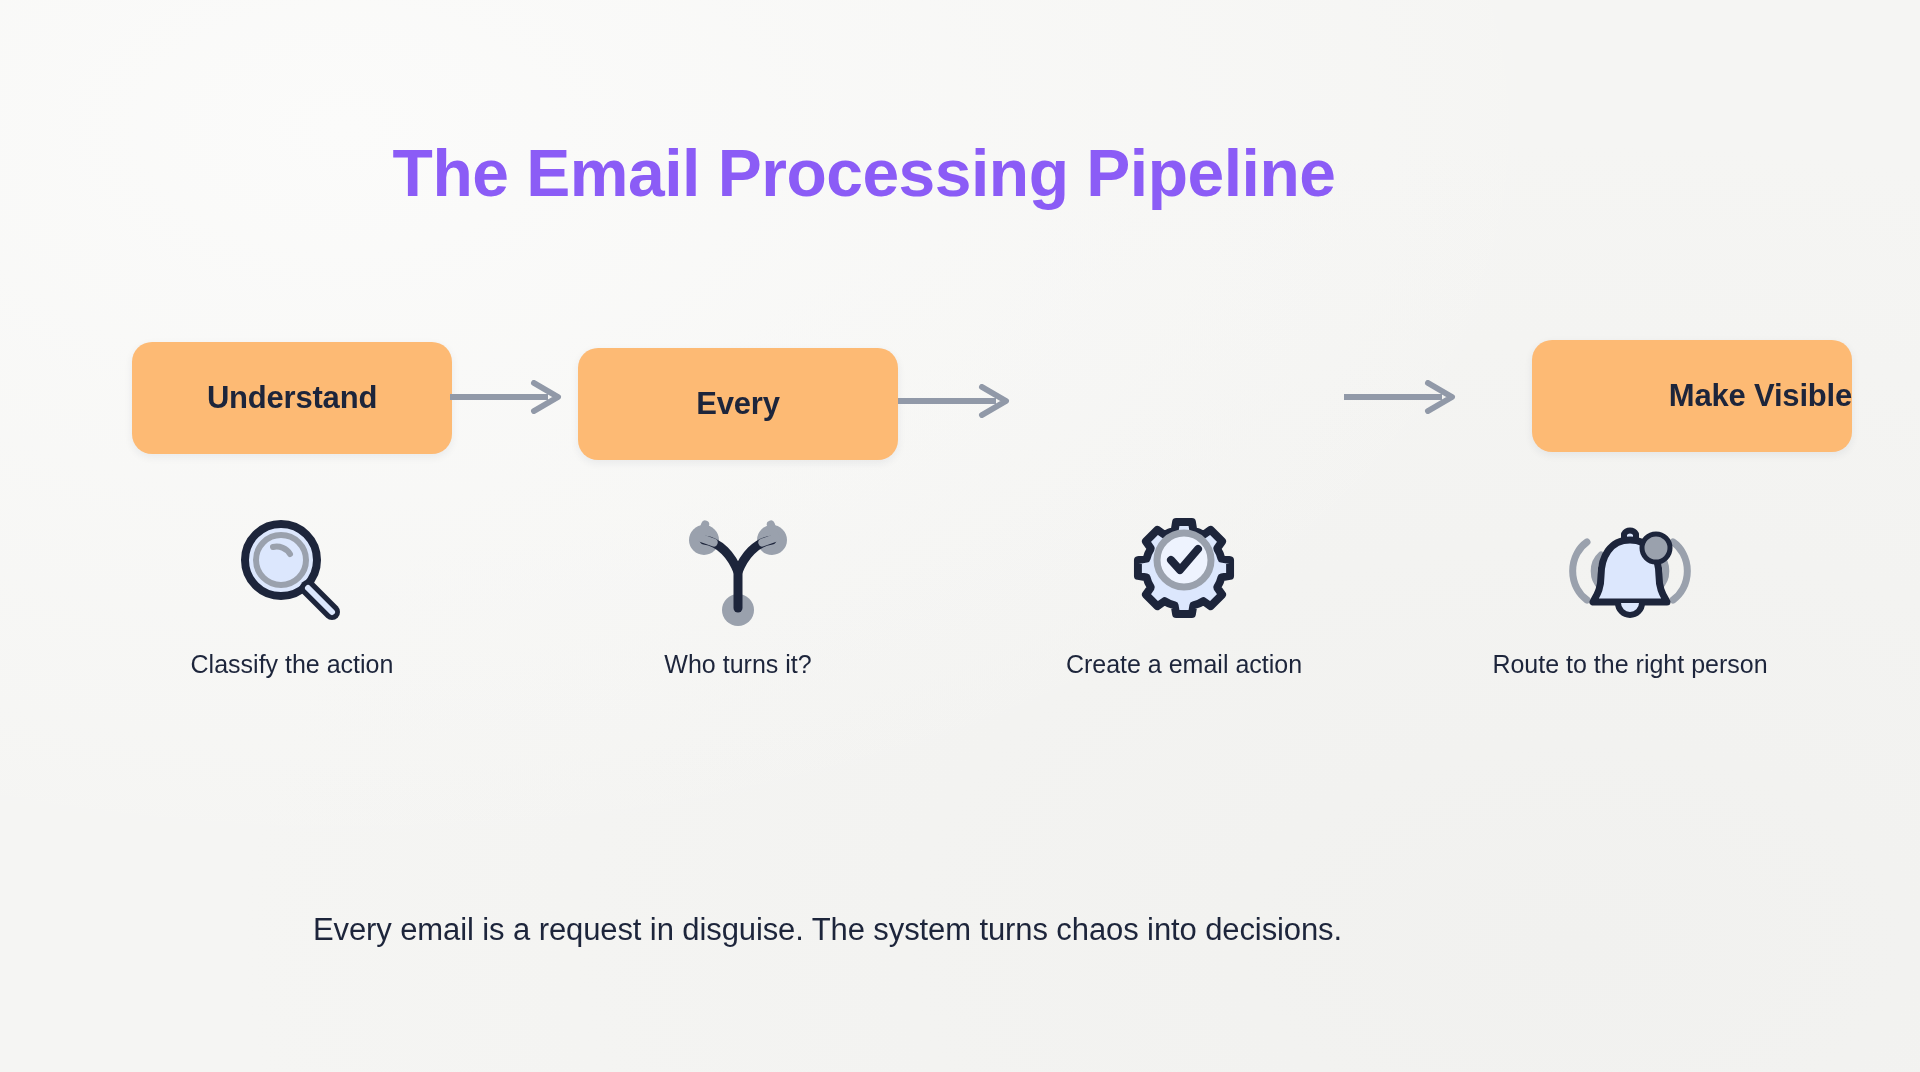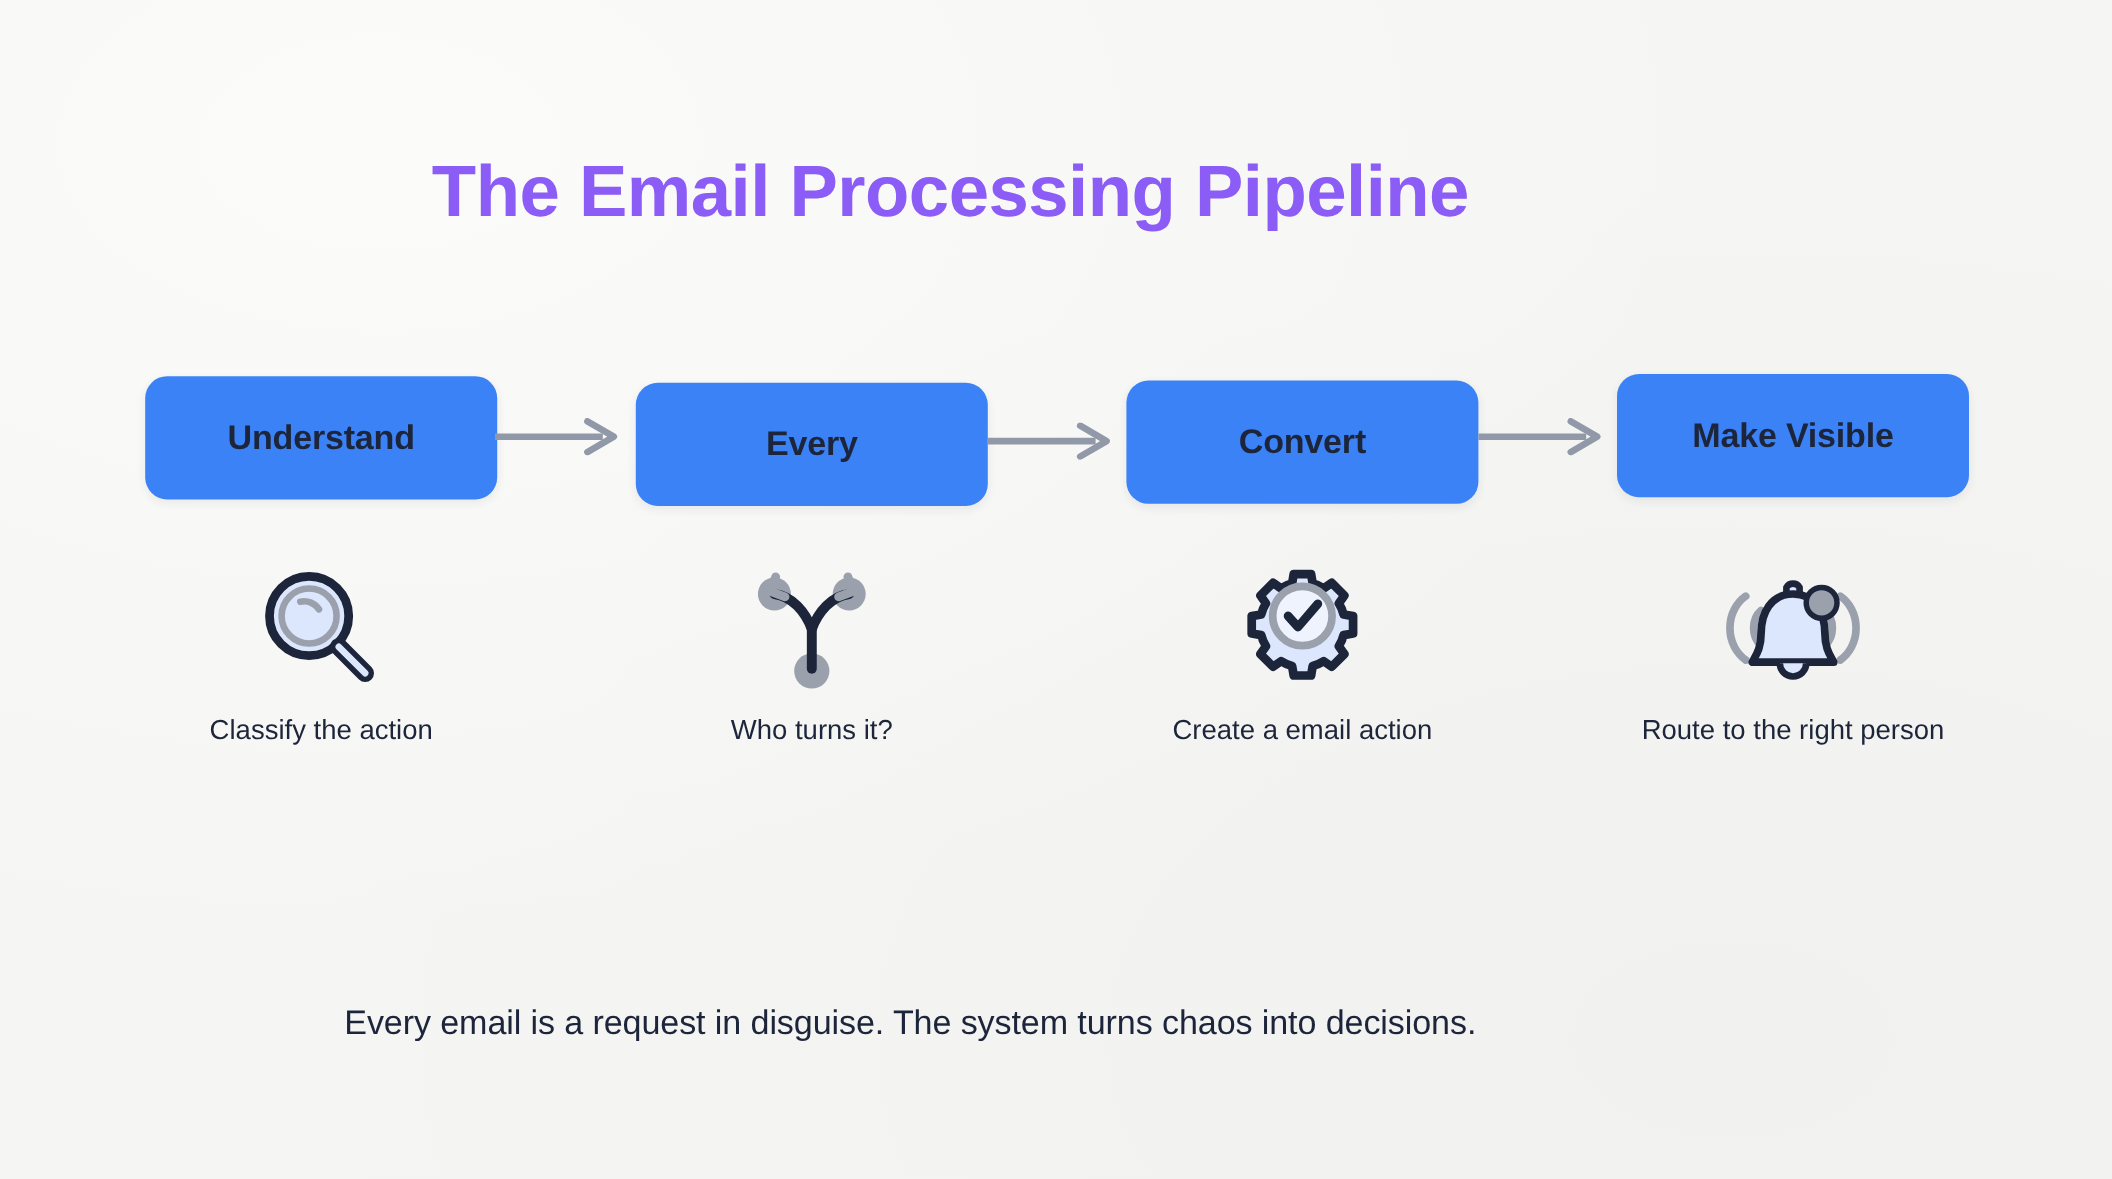--- a/index.html
+++ b/index.html
@@ -52,39 +52,39 @@
     top: 336px;
     left: 0;
     width: 1920px;
     height: 140px;
   }
 
   .stage-box {
     position: absolute;
     width: 320px;
     height: 112px;
-    background: #3b82f6;
+    background: #fdba74;
     border-radius: 20px;
     display: flex;
     align-items: center;
     justify-content: center;
     box-shadow: 0 3px 9px rgba(30, 41, 77, 0.07);
   }
   .stage-box-label {
     font-size: 31px;
     font-weight: 700;
     color: #1d253b;
     letter-spacing: -0.2px;
     white-space: nowrap;
   }
 
   .box-0 { left: 132px;  top: 6px; }
   .box-1 { left: 578px;  top: 12px; }
   .box-2 { left: 1024px; top: 10px; }
-  .box-3 { left: 1470px; top: 4px; }
+  .box-3 { left: 1532px; top: 4px; justify-content: flex-end; }
 
   .arrow {
     position: absolute;
     height: 34px;
     width: 120px;
   }
   .arrow svg { display: block; }
   .arrow-0 { left: 448px; top: 44px; }
   .arrow-1 { left: 896px; top: 48px; }
   .arrow-2 { left: 1342px; top: 44px; }
@@ -159,23 +159,20 @@
       <span class="stage-box-label">Every</span>
     </div>
 
     <div class="arrow arrow-1">
       <svg width="120" height="34" viewBox="0 0 120 34">
         <line x1="2" y1="17" x2="100" y2="17" stroke="#9199a8" stroke-width="6" stroke-linecap="butt"></line>
         <polyline points="86,3 110,17 86,31" fill="none" stroke="#9199a8" stroke-width="6" stroke-linecap="round" stroke-linejoin="round"></polyline>
       </svg>
     </div>
 
-    <div class="stage-box box-2">
-      <span class="stage-box-label">Convert</span>
-    </div>
 
     <div class="arrow arrow-2">
       <svg width="120" height="34" viewBox="0 0 120 34">
         <line x1="2" y1="17" x2="100" y2="17" stroke="#9199a8" stroke-width="6" stroke-linecap="butt"></line>
         <polyline points="86,3 110,17 86,31" fill="none" stroke="#9199a8" stroke-width="6" stroke-linecap="round" stroke-linejoin="round"></polyline>
       </svg>
     </div>
 
     <div class="stage-box box-3">
       <span class="stage-box-label">Make Visible</span>

